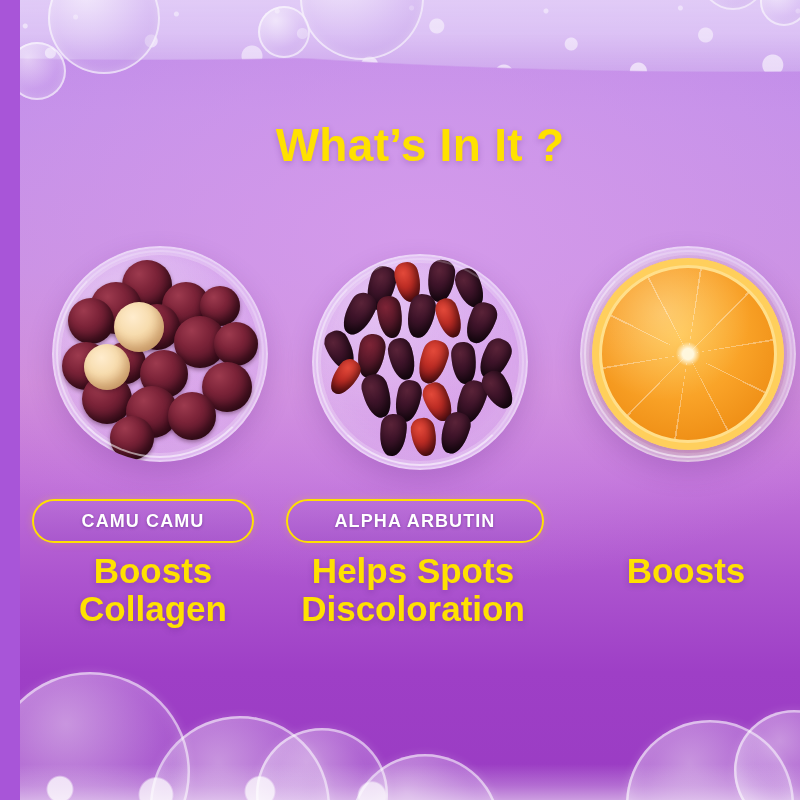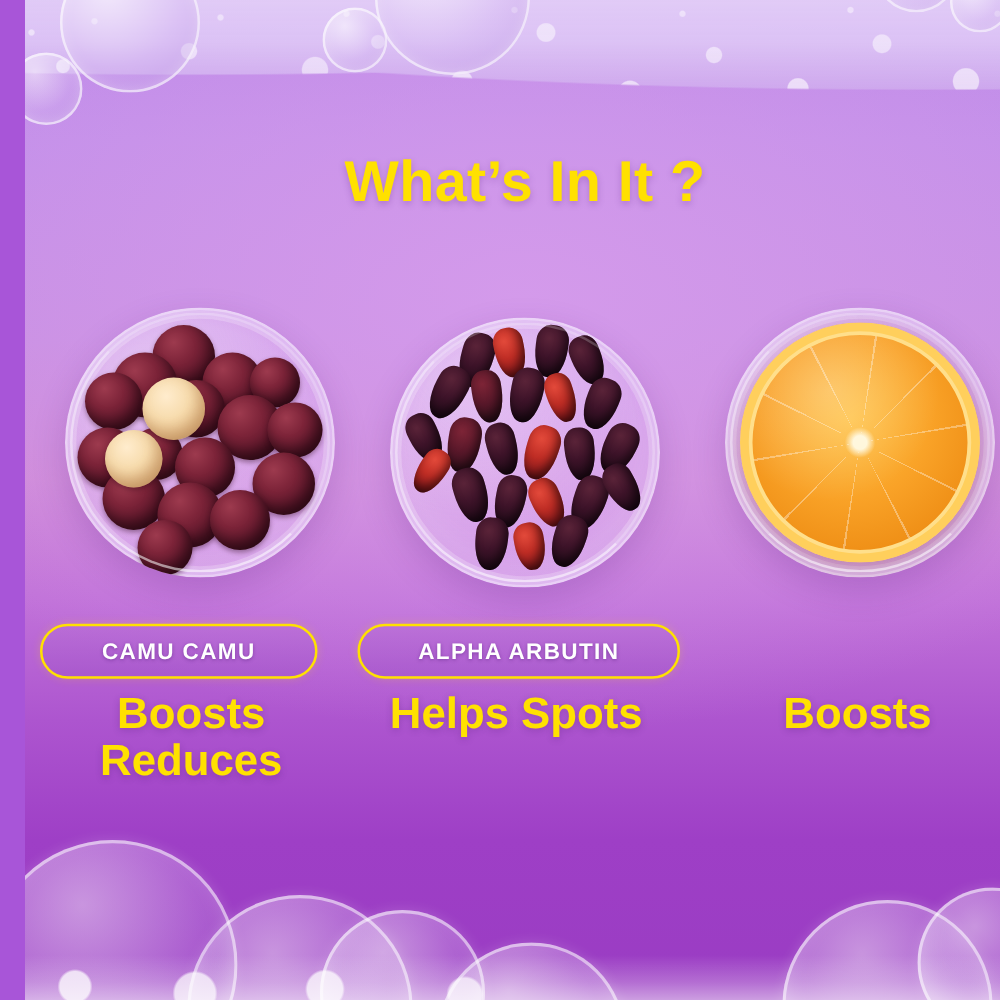--- a/index.html
+++ b/index.html
@@ -288,24 +288,25 @@
   </div>
 
   <div class="badges">
     <div class="badge badge1">CAMU CAMU</div>
     <div class="badge badge2">ALPHA ARBUTIN</div>
   </div>
 
   <div class="benefits">
     <div class="benefit ben1">
       <span>Boosts</span>
-      <span class="l2">Reduces</span>
+      <span class="l2">Collagen</span>
     </div>
     <div class="benefit ben2">
       <span>Helps Spots</span>
+      <span class="l2">Discoloration</span>
     </div>
     <div class="benefit ben3">
       <span>Boosts</span>
     </div>
   </div>
 
   <div class="bubbles-bottom">
 
     <div class="bubble bb5"></div>
     <div class="bubble bb6"></div>

